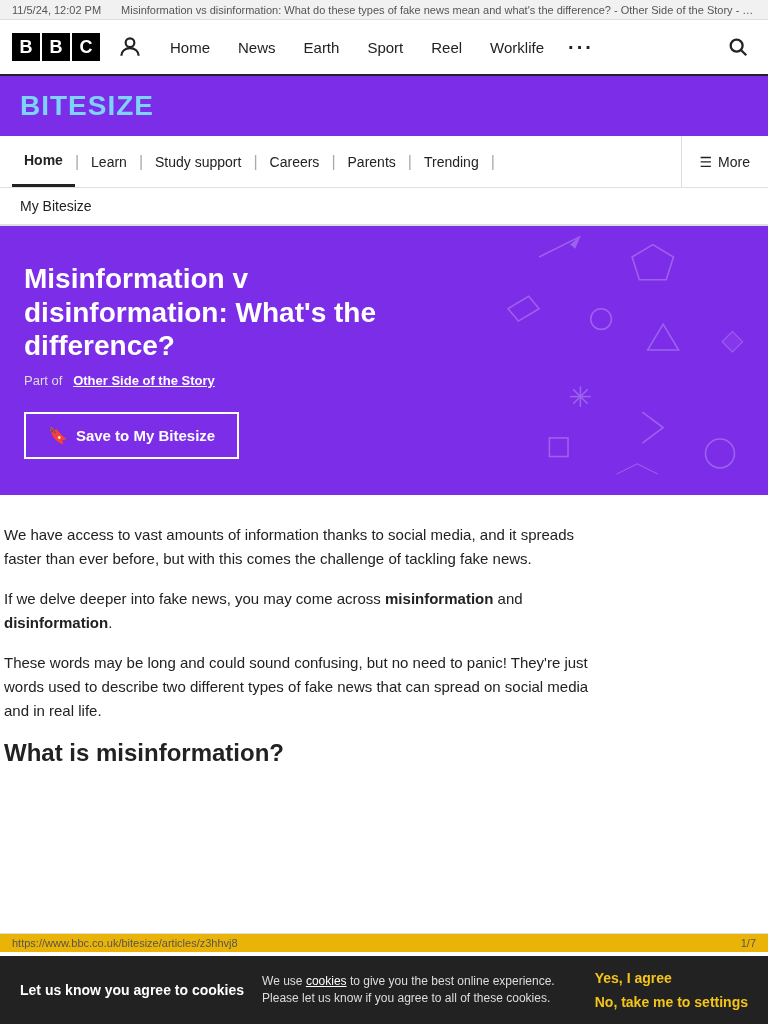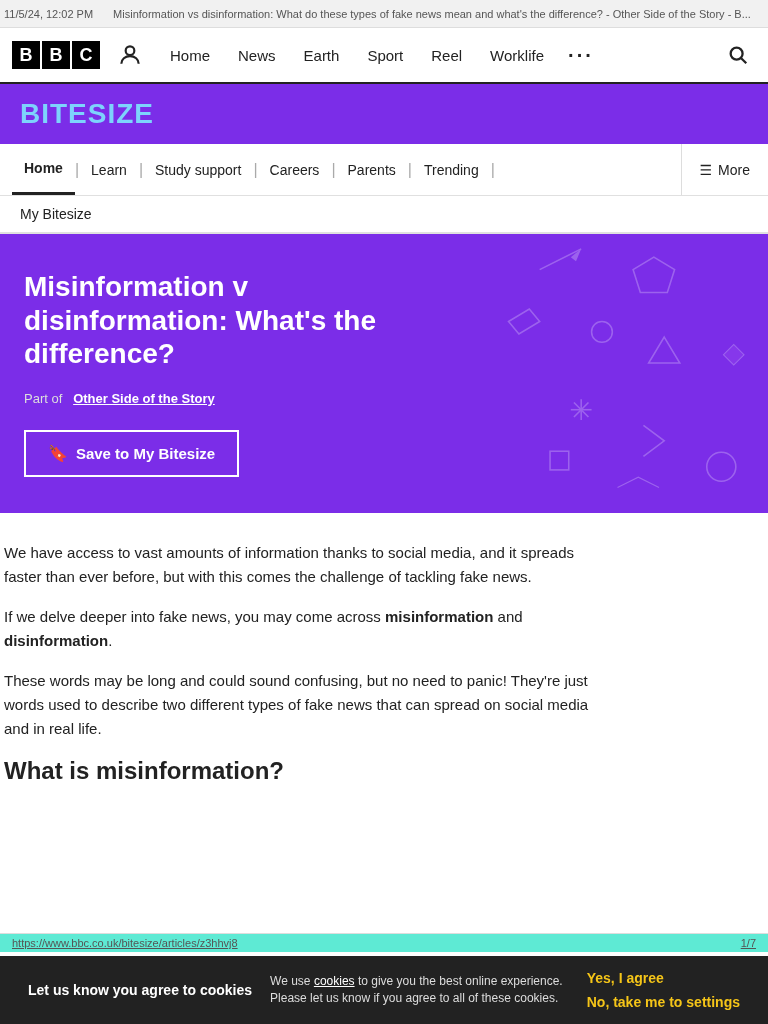--- a/index.html
+++ b/index.html
@@ -2,27 +2,27 @@
 <html><head>
   <meta charset="utf-8">
   <style>
     * { margin: 0; padding: 0; box-sizing: border-box; }
     body { font-family: Arial, Helvetica, sans-serif; font-size: 16px; color: #222; background: #fff; width: 768px; overflow-x: hidden; }
 
     
     .browser-bar {
       background: #f1f1f1;
       border-bottom: 1px solid #ddd;
-      padding: 4px 4px;
+      padding: 4px 12px;
       font-size: 11px;
       color: #555;
       display: flex;
       align-items: center;
       gap: 20px;
-      height: 28px;
+      height: 20px;
     }
     .browser-bar .tab-title { flex: 1; white-space: nowrap; overflow: hidden; text-overflow: ellipsis; }
 
     
     .top-nav {
       background: #fff;
       border-bottom: 2px solid #222;
       display: flex;
       align-items: center;
       padding: 0 12px;
@@ -176,21 +176,21 @@
       top: 0; right: 0; bottom: 0; left: 0;
       pointer-events: none;
     }
     .hero-title {
       color: #fff;
       font-size: 28px;
       font-weight: 900;
       font-family: Arial Black, Arial, sans-serif;
       line-height: 1.2;
       max-width: 380px;
-      margin-bottom: 20px;
+      margin-bottom: 10px;
       position: relative;
       z-index: 1;
     }
     .hero-part-of {
       font-size: 13px;
       color: #ddd;
       margin-bottom: 24px;
       position: relative;
       z-index: 1;
     }
@@ -238,21 +238,21 @@
     
     .cookie-banner {
       position: fixed;
       bottom: 0;
       left: 0;
       width: 768px;
       background: #222;
       color: #fff;
       display: flex;
       align-items: center;
-      padding: 14px 28px;
+      padding: 14px 20px;
       gap: 18px;
       z-index: 100;
     }
     .cookie-left {
       min-width: 140px;
     }
     .cookie-left-title {
       font-size: 14px;
       font-weight: 700;
       color: #fff;
@@ -287,33 +287,32 @@
       color: #f5c518;
       font-weight: 700;
       font-size: 14px;
       cursor: pointer;
       text-decoration: none;
       white-space: nowrap;
     }
 
     
     .status-bar {
-      background: #5eead4;
+      background: #eab308;
       border-top: 1px solid #ddd;
       padding: 3px 12px;
       font-size: 11px;
       color: #555;
       display: flex;
       justify-content: space-between;
       position: fixed;
       bottom: 72px;
       left: 0;
       width: 768px;
       z-index: 99;
-      text-decoration: underline;
     }
   </style>
 </head>
 <body>
 
 <div class="browser-bar">
   <span>11/5/24, 12:02 PM</span>
   <span class="tab-title">Misinformation vs disinformation: What do these types of fake news mean and what's the difference? - Other Side of the Story - B...</span>
 </div>
 

